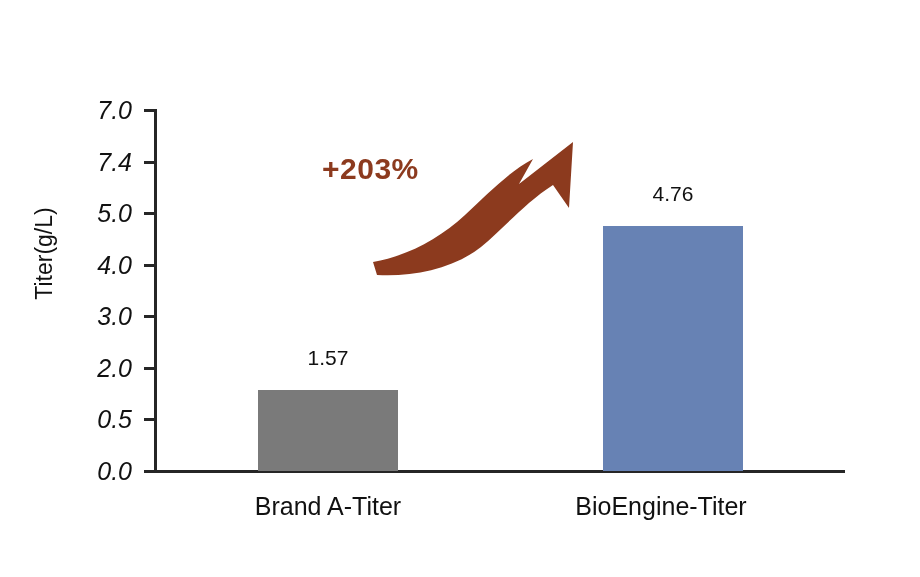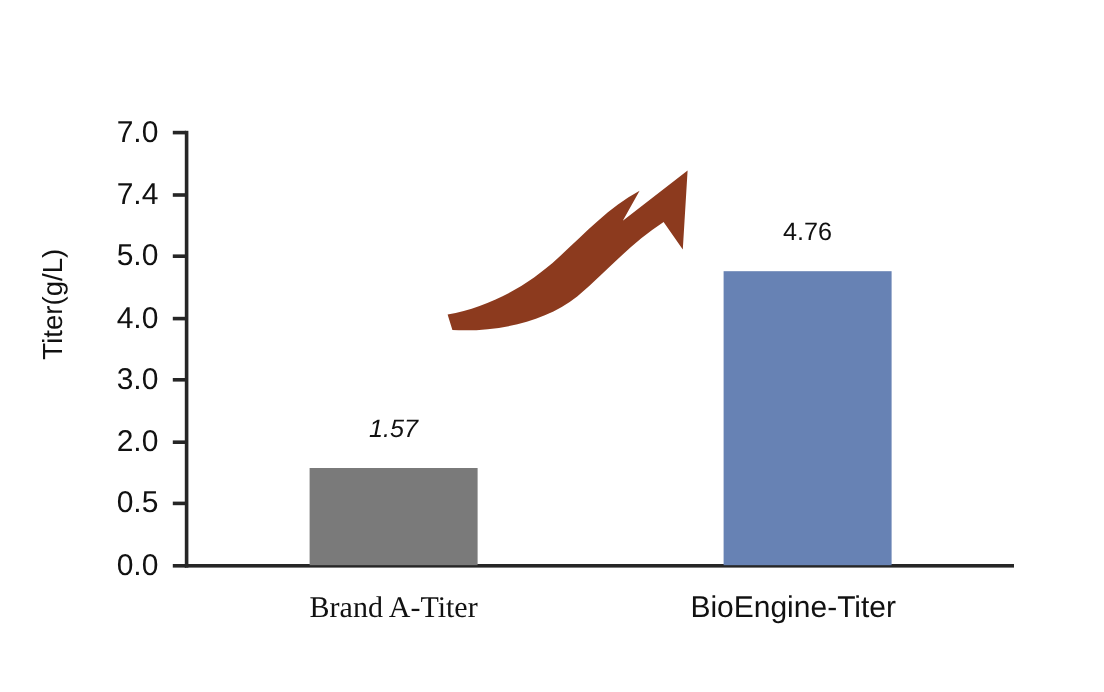--- a/index.html
+++ b/index.html
@@ -43,20 +43,21 @@
 
   
   .y-tick-label {
     position: absolute;
     right: 0;
     width: 60px;
     text-align: right;
     font-size: 25px;
     color: #111111;
     line-height: 1;
+    font-style: italic;
   }
   .y-tick-label-wrap {
     position: absolute;
     left: 72px;
     width: 60px;
     height: 0;
   }
 
   
   .y-axis-title {
@@ -153,36 +154,37 @@
         <div class="y-tick-label">7.4</div>
       </div>
       <div class="y-tick" style="top: 109px;"></div>
       <div class="y-tick-label-wrap" style="top: 98px;">
         <div class="y-tick-label">7.0</div>
       </div>
     </div>
 
   <div id="bars">
       <div class="bar" style="left: 258px; top: 390.033px; width: 140px; height: 80.9671px; background: rgb(122, 122, 122);"></div>
-      <div class="bar-label" style="left: 218px; width: 220px; top: 347.033px; font-style: italic;">1.57</div>
-      <div class="cat-label" style="left: 178px; width: 300px; top: 494px; font-family: Liberation Serif, serif;">Brand A-Titer</div>
+      <div class="bar-label" style="left: 218px; width: 220px; top: 347.033px;">1.57</div>
+      <div class="cat-label" style="left: 178px; width: 300px; top: 494px;">Brand A-Titer</div>
       <div class="bar" style="left: 603px; top: 225.52px; width: 140px; height: 245.48px; background: rgb(103, 130, 180);"></div>
       <div class="bar-label" style="left: 563px; width: 220px; top: 182.52px;">4.76</div>
       <div class="cat-label" style="left: 511px; width: 300px; top: 494px;">BioEngine-Titer</div>
     </div>
 
   <div class="growth-arrow">
     <svg viewBox="0 0 240 145" width="240" height="145" aria-hidden="true">
       <path id="arrow-path" d="M 18 127
                C 52 121, 84 104, 110 80
                C 132 60, 152 38, 178 24
                L 164 49
                L 218 7
                L 214 73
                L 198 50
                C 170 68, 150 92, 126 112
                C 98 134, 58 142, 22 140
                Z" fill="#8c3a1e"></path>
     </svg>
   </div>
 
+  <div class="growth-text" style="color: rgb(140, 58, 30);">+203%</div>
 
 </div>
 
 </body></html>

